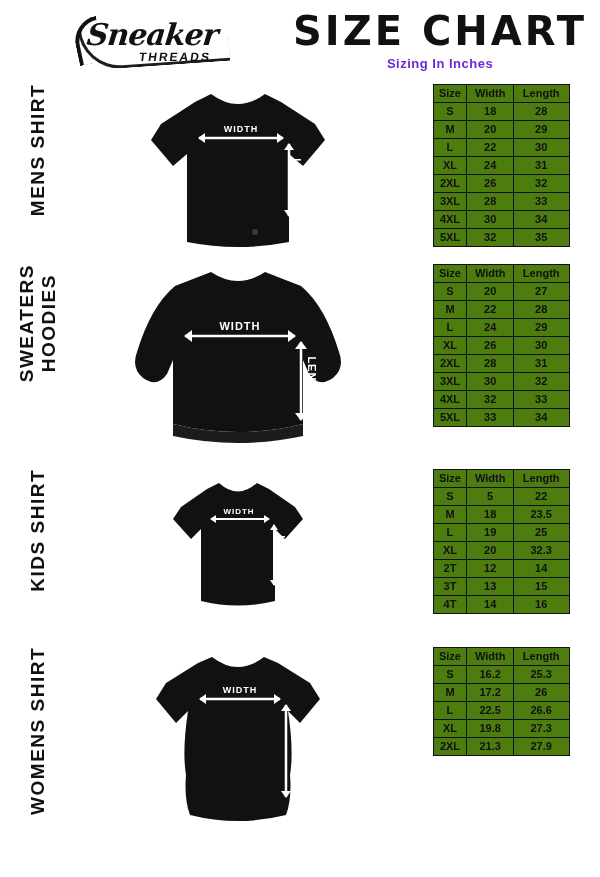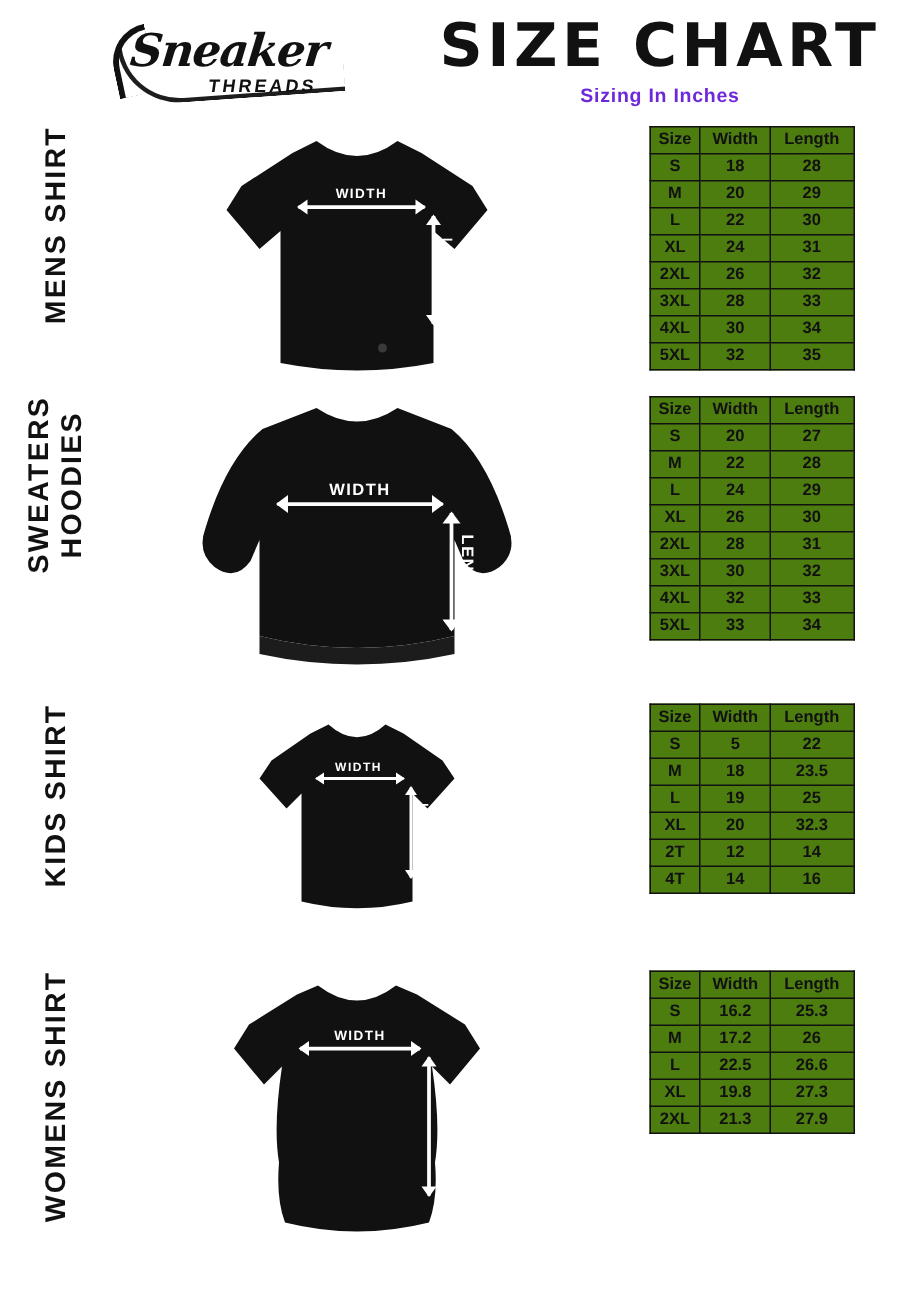--- a/index.html
+++ b/index.html
@@ -393,20 +393,25 @@
             <td>XL</td>
             <td>20</td>
             <td>32.3</td>
           </tr>
         <tr>
             <td>2T</td>
             <td>12</td>
             <td>14</td>
           </tr>
         <tr>
+            <td>3T</td>
+            <td>13</td>
+            <td>15</td>
+          </tr>
+        <tr>
             <td>4T</td>
             <td>14</td>
             <td>16</td>
           </tr>
       </tbody>
     </table>
   </div>
 </div>
 
 <div class="section sec-womens">

